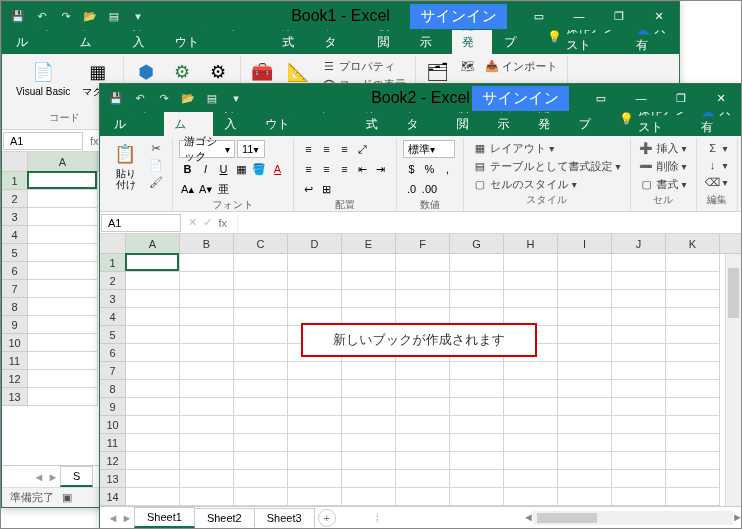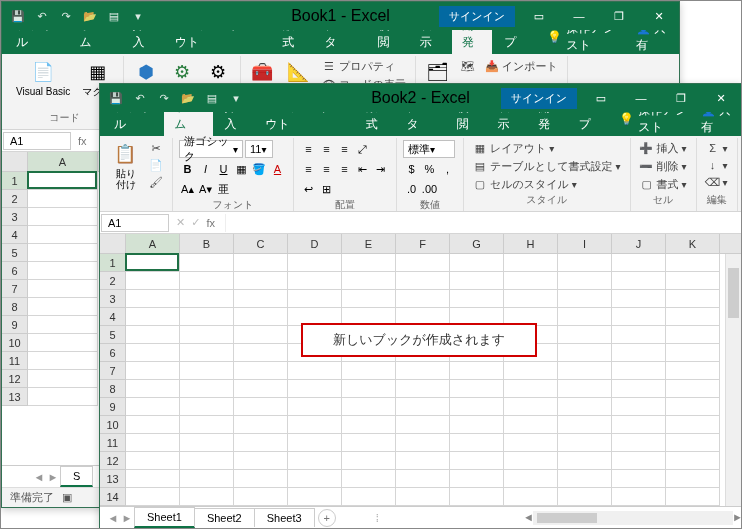--- a/index.html
+++ b/index.html
@@ -5,21 +5,21 @@
 *{margin:0;padding:0;box-sizing:border-box;font-family:"Meiryo UI","Yu Gothic",sans-serif;font-size:11px;-webkit-font-smoothing:antialiased}
 body{width:742px;height:529px;background:#fff;position:relative;overflow:hidden;border:1px solid #888}
 .window{position:absolute;background:#fff;border:1px solid #327253;box-shadow:0 2px 8px rgba(0,0,0,.2)}
 .w1{left:0;top:0;width:679px;height:507px}
 .w2{left:98px;top:82px;width:643px;height:446px}
 .titlebar{height:28px;background:#0f7246;display:flex;align-items:center;color:#fff;position:relative}
 .qat{display:flex;align-items:center;padding:0 6px;gap:4px}
 .qat-btn{width:20px;height:20px;display:flex;align-items:center;justify-content:center;color:#fff;opacity:.85}
 .title-center{position:absolute;left:50%;transform:translateX(-50%);font-size:16px;color:#000000}
 .title-right{margin-left:auto;display:flex;align-items:center;gap:0}
-.signin-btn{background:#0369a1;color:#fff;padding:3px 10px;font-size:11px;margin-right:4px}
+.signin-btn{background:#3b82f6;color:#fff;padding:3px 10px;font-size:15px;margin-right:12px}
 .win-btn{width:40px;height:28px;display:flex;align-items:center;justify-content:center;color:#fff}
 .tabs{height:24px;background:#0f7246;display:flex;align-items:flex-end;padding-left:4px;gap:2px}
 .tab{padding:4px 10px 3px;color:#fff;font-size:12px;cursor:pointer}
 .tab.active{background:#f3f3f3;color:#0f7246}
 .tabs-right{margin-left:auto;display:flex;align-items:center;padding-right:8px;gap:12px}
 .tabs-right span{color:#fff;font-size:12px}
 .tell-me{display:flex;align-items:center;gap:4px;color:#fff}
 .ribbon{height:76px;background:#f3f3f3;border-bottom:1px solid #d5d5d5;display:flex;padding:2px 4px 0}
 .rgroup{border-right:1px solid #ddd;padding:2px 6px;display:flex;flex-direction:column;justify-content:space-between}
 .rgroup-label{text-align:center;font-size:10px;color:#666;padding-bottom:2px}
@@ -28,21 +28,21 @@
 .big-btn .ico{width:24px;height:24px;display:flex;align-items:center;justify-content:center;font-size:18px}
 .big-btn .lbl{font-size:10px;text-align:center;line-height:1.1}
 .small-col{display:flex;flex-direction:column;gap:1px}
 .small-btn{display:flex;align-items:center;gap:3px;padding:1px 3px;font-size:10px;color:#444;white-space:nowrap}
 .small-btn .ico{width:14px;height:14px;display:inline-flex;align-items:center;justify-content:center;font-size:11px}
 .font-row{display:flex;align-items:center;gap:2px}
 .font-sel{border:1px solid #c0c0c0;background:#fff;padding:1px 4px;font-size:10px;height:18px;display:flex;align-items:center}
 .font-btns{display:flex;gap:0}
 .font-btn{width:18px;height:18px;display:flex;align-items:center;justify-content:center;font-size:11px;border-right:1px solid transparent}
 .namebox-row{height:22px;display:flex;align-items:center;border-bottom:1px solid #d5d5d5;background:#fff}
-.namebox{width:68px;border:1px solid #ccc;padding:2px 6px;font-size:11px;background:#fff;margin:1px}
+.namebox{width:80px;border:1px solid #ccc;padding:2px 6px;font-size:11px;background:#fff;margin:1px}
 .fbar{flex:1;display:flex;align-items:center;padding-left:6px;gap:6px;color:#777}
 .fx{color:#777}
 .col-headers{height:20px;display:flex;background:#e6e6e6;border-bottom:1px solid #ccc}
 .corner{width:26px;border-right:1px solid #ccc;background:#e6e6e6}
 .col-h{width:54px;border-right:1px solid #ccc;text-align:center;font-size:11px;color:#333;display:flex;align-items:center;justify-content:center}
 .col-h.sel{background:#d3e2d3}
 .rows{display:flex}
 .row-headers{width:26px;background:#e6e6e6;border-right:1px solid #ccc}
 .row-h{height:18px;border-bottom:1px solid #ccc;text-align:center;font-size:11px;color:#333;display:flex;align-items:center;justify-content:center}
 .row-h.sel{background:#d3e2d3}
@@ -301,21 +301,21 @@
             </div>
           <div class="small-btn">
               <span class="ico">🖌</span>
             </div>
         </div>
       </div>
     </div>
     <div class="rgroup">
       <div class="rgroup-body" style="flex-direction:column;gap:2px">
         <div class="font-row">
-          <div class="font-sel" style="width:64px"><span>游ゴシック</span> ▾</div>
+          <div class="font-sel" style="width:56px"><span>游ゴシック</span> ▾</div>
           <div class="font-sel" style="width:28px"><span>11</span> ▾</div>
         </div>
         <div class="font-btns">
           <div class="font-btn">
               <b>B</b>
             </div>
           <div class="font-btn">
               <i>I</i>
             </div>
           <div class="font-btn">

